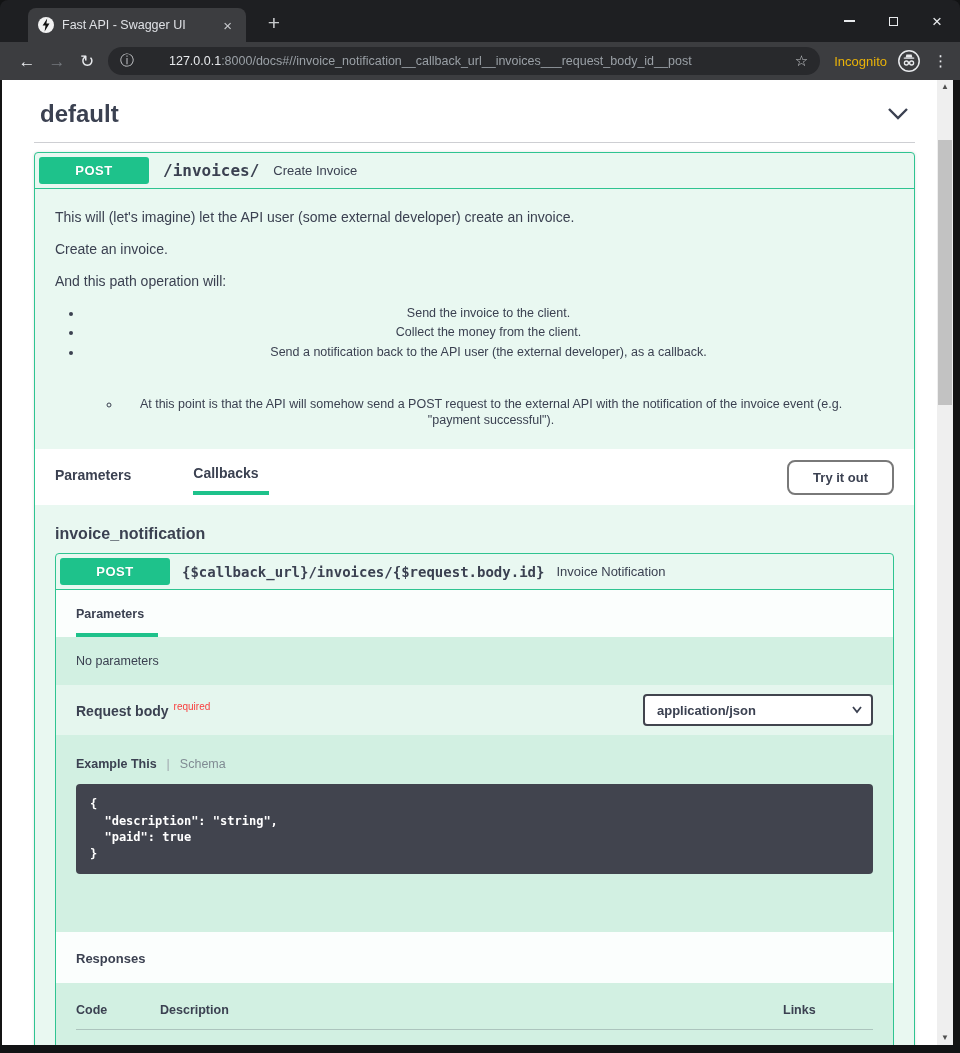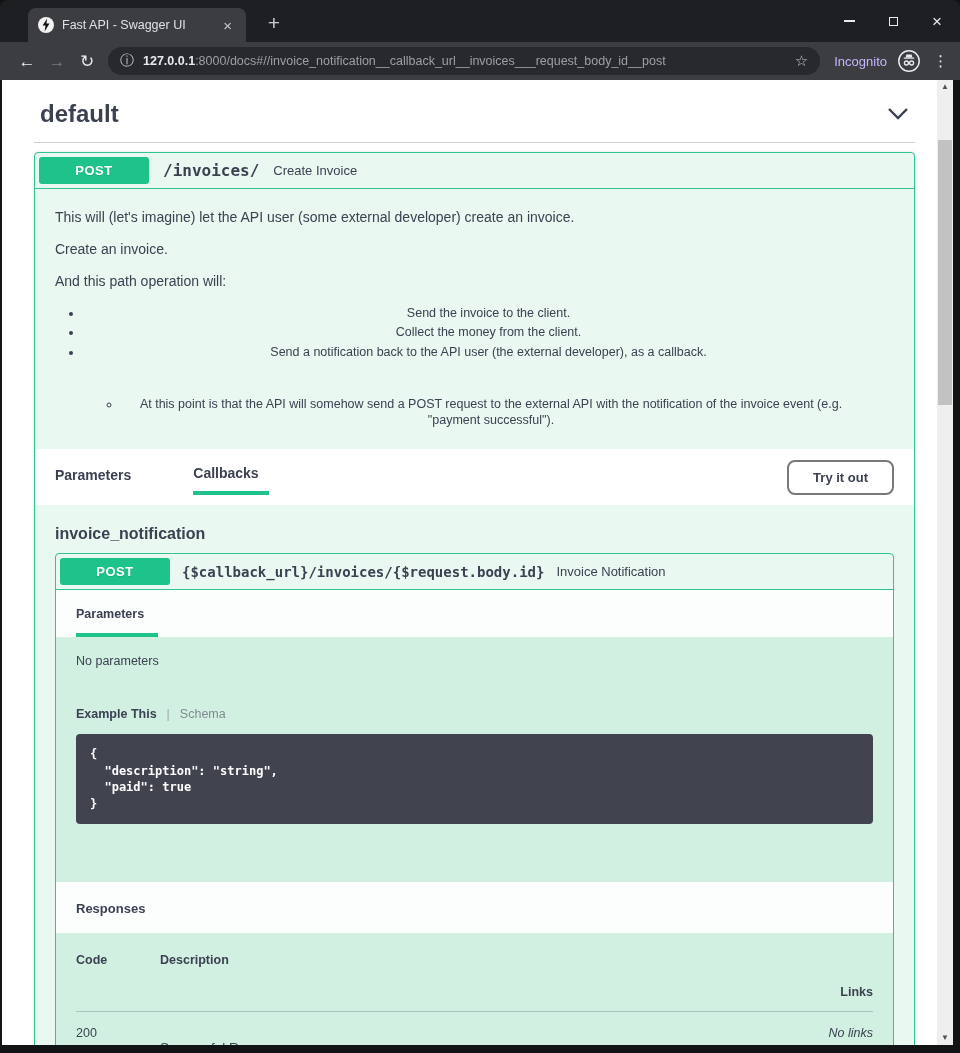--- a/index.html
+++ b/index.html
@@ -22,23 +22,23 @@
   .ctl-close { color:#e8eaed; font-size:17px; line-height:1; }
 
   
   .toolbar { height:38px; background:#3c3d40; display:flex; align-items:center; padding:0 12px; }
   .nav-ic { font-size:17px; color:#e8eaed; width:30px; text-align:center; line-height:1; }
   .nav-ic.disabled { color:#74787d; }
   .omnibox { flex:1; height:28px; background:#28292c; border-radius:14px; margin:0 8px 0 6px;
              display:flex; align-items:center; padding:0 12px; gap:9px; min-width:0; }
   .info-ic { color:#c7c9cc; font-size:14px; flex:0 0 auto; }
   .url { flex:1; font-size:12.5px; color:#9aa0a6; white-space:nowrap; overflow:hidden; }
-  .url b { color:#e8eaed; font-weight:700; }
+  .url b { color:#e8eaed; font-weight:400;margin-left:26px; }
   .star-ic { color:#c7c9cc; font-size:15px; flex:0 0 auto; }
-  .incog-label { color:#c4b5fd; font-size:13px; margin:0 10px 0 6px; }
+  .incog-label { color:#eab308; font-size:13px; margin:0 10px 0 6px; }
   .incog-badge { flex:0 0 auto; }
   .menu-dots { color:#e8eaed; font-size:15px; margin-left:12px; letter-spacing:0; }
 
   
   .page { position:absolute; top:80px; left:0; right:0; bottom:8px; background:#fff;
           border-left:2px solid #141414; border-right:7px solid #141414; }
   .content { position:absolute; top:0; left:0; right:16px; bottom:0; overflow:hidden;
              padding:14px 22px 0 32px; color:#3b4151; }
 
   .sec-head { display:flex; align-items:center; justify-content:space-between; padding:6px 6px 14px 6px; }
@@ -98,21 +98,21 @@
   .ex-tab-active { font-weight:700; color:#3b4151; }
   .ex-div { color:#a0a8ae; margin:0 10px; }
   .ex-tab { color:#808b93; }
   .code-block { margin-top:13px; background:#41444e; border-radius:4px; padding:12px 14px; }
   .code-block pre { font-family:"DejaVu Sans Mono","Liberation Mono",monospace; font-size:12px;
                     font-weight:700; color:#ffffff; line-height:1.38; white-space:pre; }
 
   .resp-table-sec { background:#d2f0e2; padding:20px 20px 80px 20px; }
   .rt-head, .rt-row { display:grid; grid-template-columns:84px 1fr 90px; }
   .rt-head { font-size:12.5px; font-weight:700; padding-bottom:12px; }
-  .rt-head .links { text-align:right;margin-top:32px; }
+  .rt-head .links { text-align:left; }
   .rt-hr { border:none; border-top:1px solid rgba(59,65,81,.25); }
   .rt-row { padding-top:14px; font-size:12.5px; }
   .rt-desc { padding-top:14px; font-size:13.5px; }
   .rt-nolinks { text-align:right; font-style:italic; color:#3b4151; }
 
   
   .scrollbar { position:absolute; top:0; right:0; width:16px; height:100%; background:#efefef; }
   .sb-arrow { position:absolute; left:0; width:16px; height:14px; color:#505050; font-size:8px;
               text-align:center; line-height:14px; }
   .sb-up { top:0; } .sb-down { bottom:0; }
@@ -214,20 +214,33 @@
               <span class="op-path small">{$callback_url}/invoices/{$request.body.id}</span>
               <span class="op-summary">Invoice Notification</span>
             </div>
 
             <div class="strip-white">
               <h4 class="underlined">Parameters</h4>
             </div>
 
             <div class="row-noparams">No parameters</div>
 
+            <div class="row-reqbody">
+              <div>
+                <span class="reqbody-label">Request body</span><span class="req-star">required</span>
+              </div>
+              <div class="select-wrap">
+                <select>
+                  <option>application/json</option>
+                </select>
+                <svg class="select-chev" width="12" height="12" viewBox="0 0 12 12">
+                  <polyline points="2,4 6,9 10,4" fill="none" stroke="#3b4151" stroke-width="1.8"></polyline>
+                </svg>
+              </div>
+            </div>
 
             <div class="example-sec">
               <div class="ex-tabs">
                 <span class="ex-tab-active">Example This</span>
                 <span class="ex-div">|</span>
                 <span class="ex-tab">Schema</span>
               </div>
               <div class="code-block">
                 <pre>{
   "description": "string",

